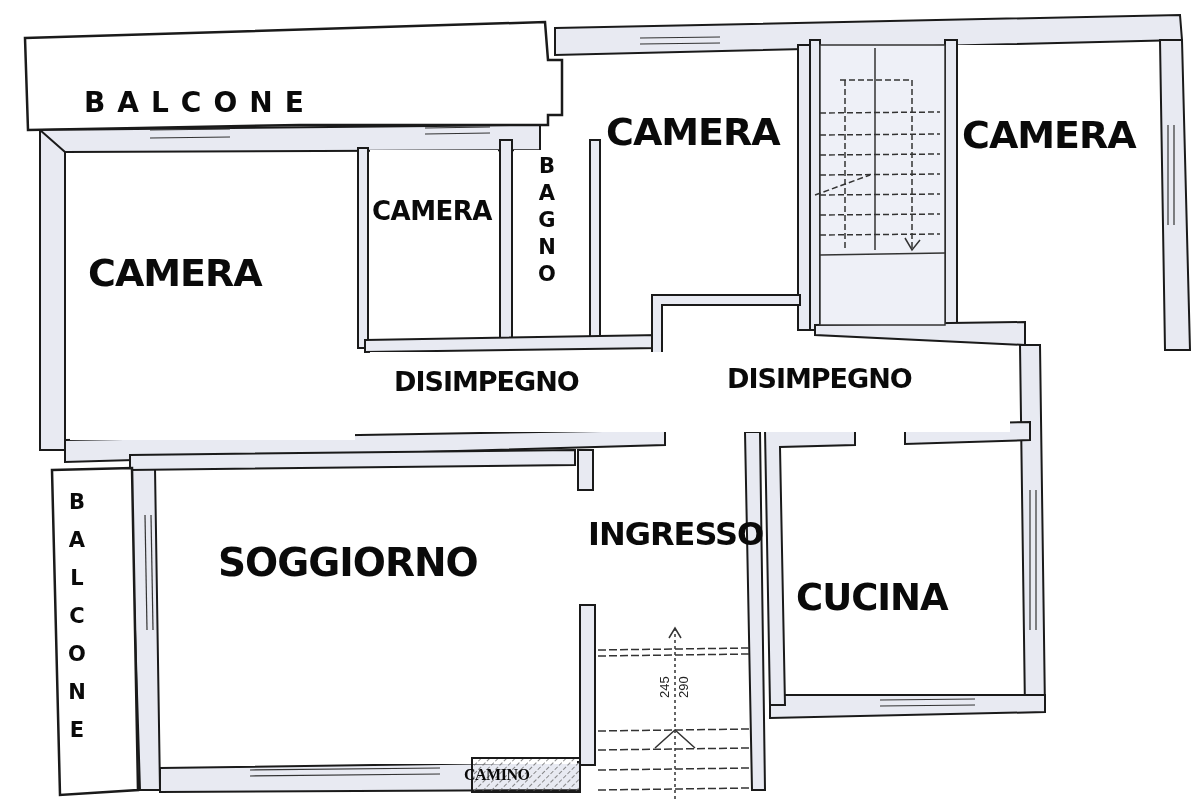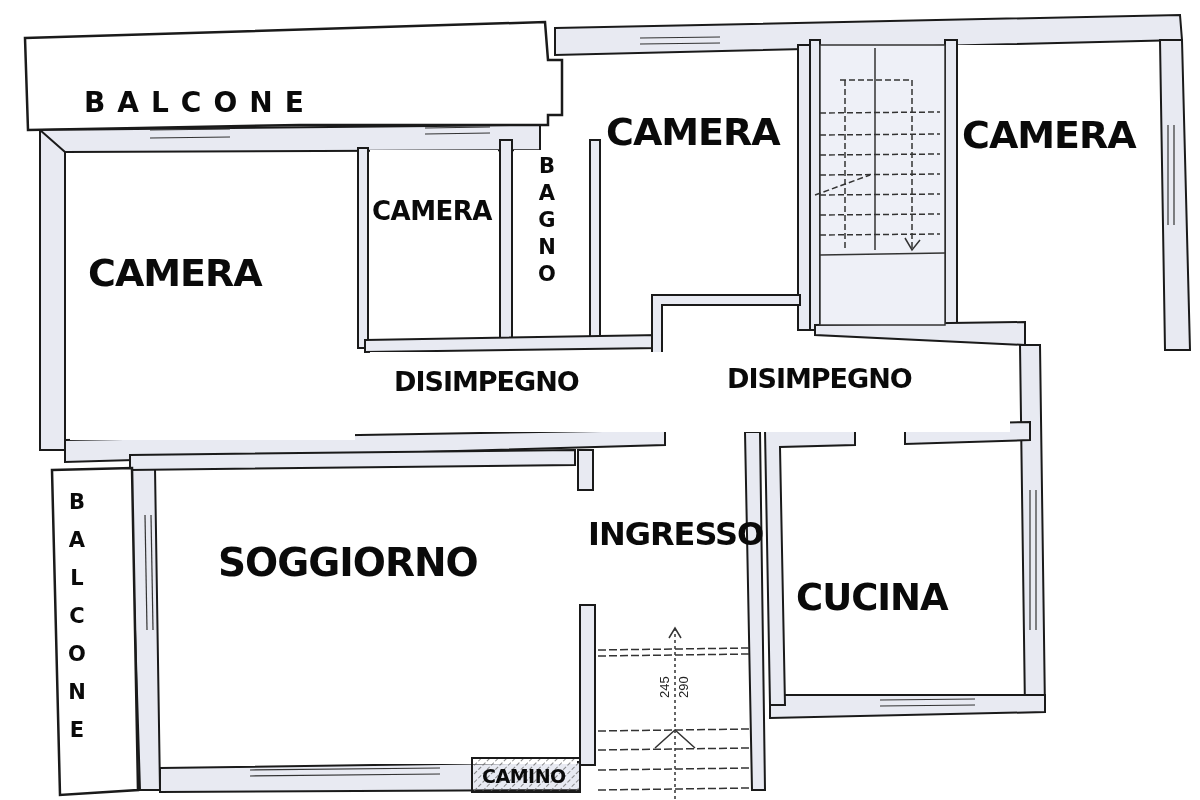--- a/index.html
+++ b/index.html
@@ -190,16 +190,16 @@
   <span>N</span>
   <span>E</span>
 </div>
 
 <div class="lbl" style="left:218px; top:543px; font-size:39px; letter-spacing:-1px;">SOGGIORNO</div>
 
 <div class="lbl" style="left:588px; top:518px; font-size:32px; letter-spacing:-1px;">INGRESSO</div>
 
 <div class="lbl" style="left:796px; top:531px; font-size:37px; letter-spacing:-1px;margin-top:48px;">CUCINA</div>
 
-<div class="lbl" style="left:482px; top:767px; font-size:19px; letter-spacing:-0.5px;">CAMINO</div>
+<div class="lbl" style="left:464px; top:767px; font-size:16px; letter-spacing:-0.5px;font-family:Liberation Serif, serif;">CAMINO</div>
 
 <div class="dim" style="left:657px; top:698px;">245</div>
 <div class="dim" style="left:676px; top:698px;">290</div>
 
 </body></html>

